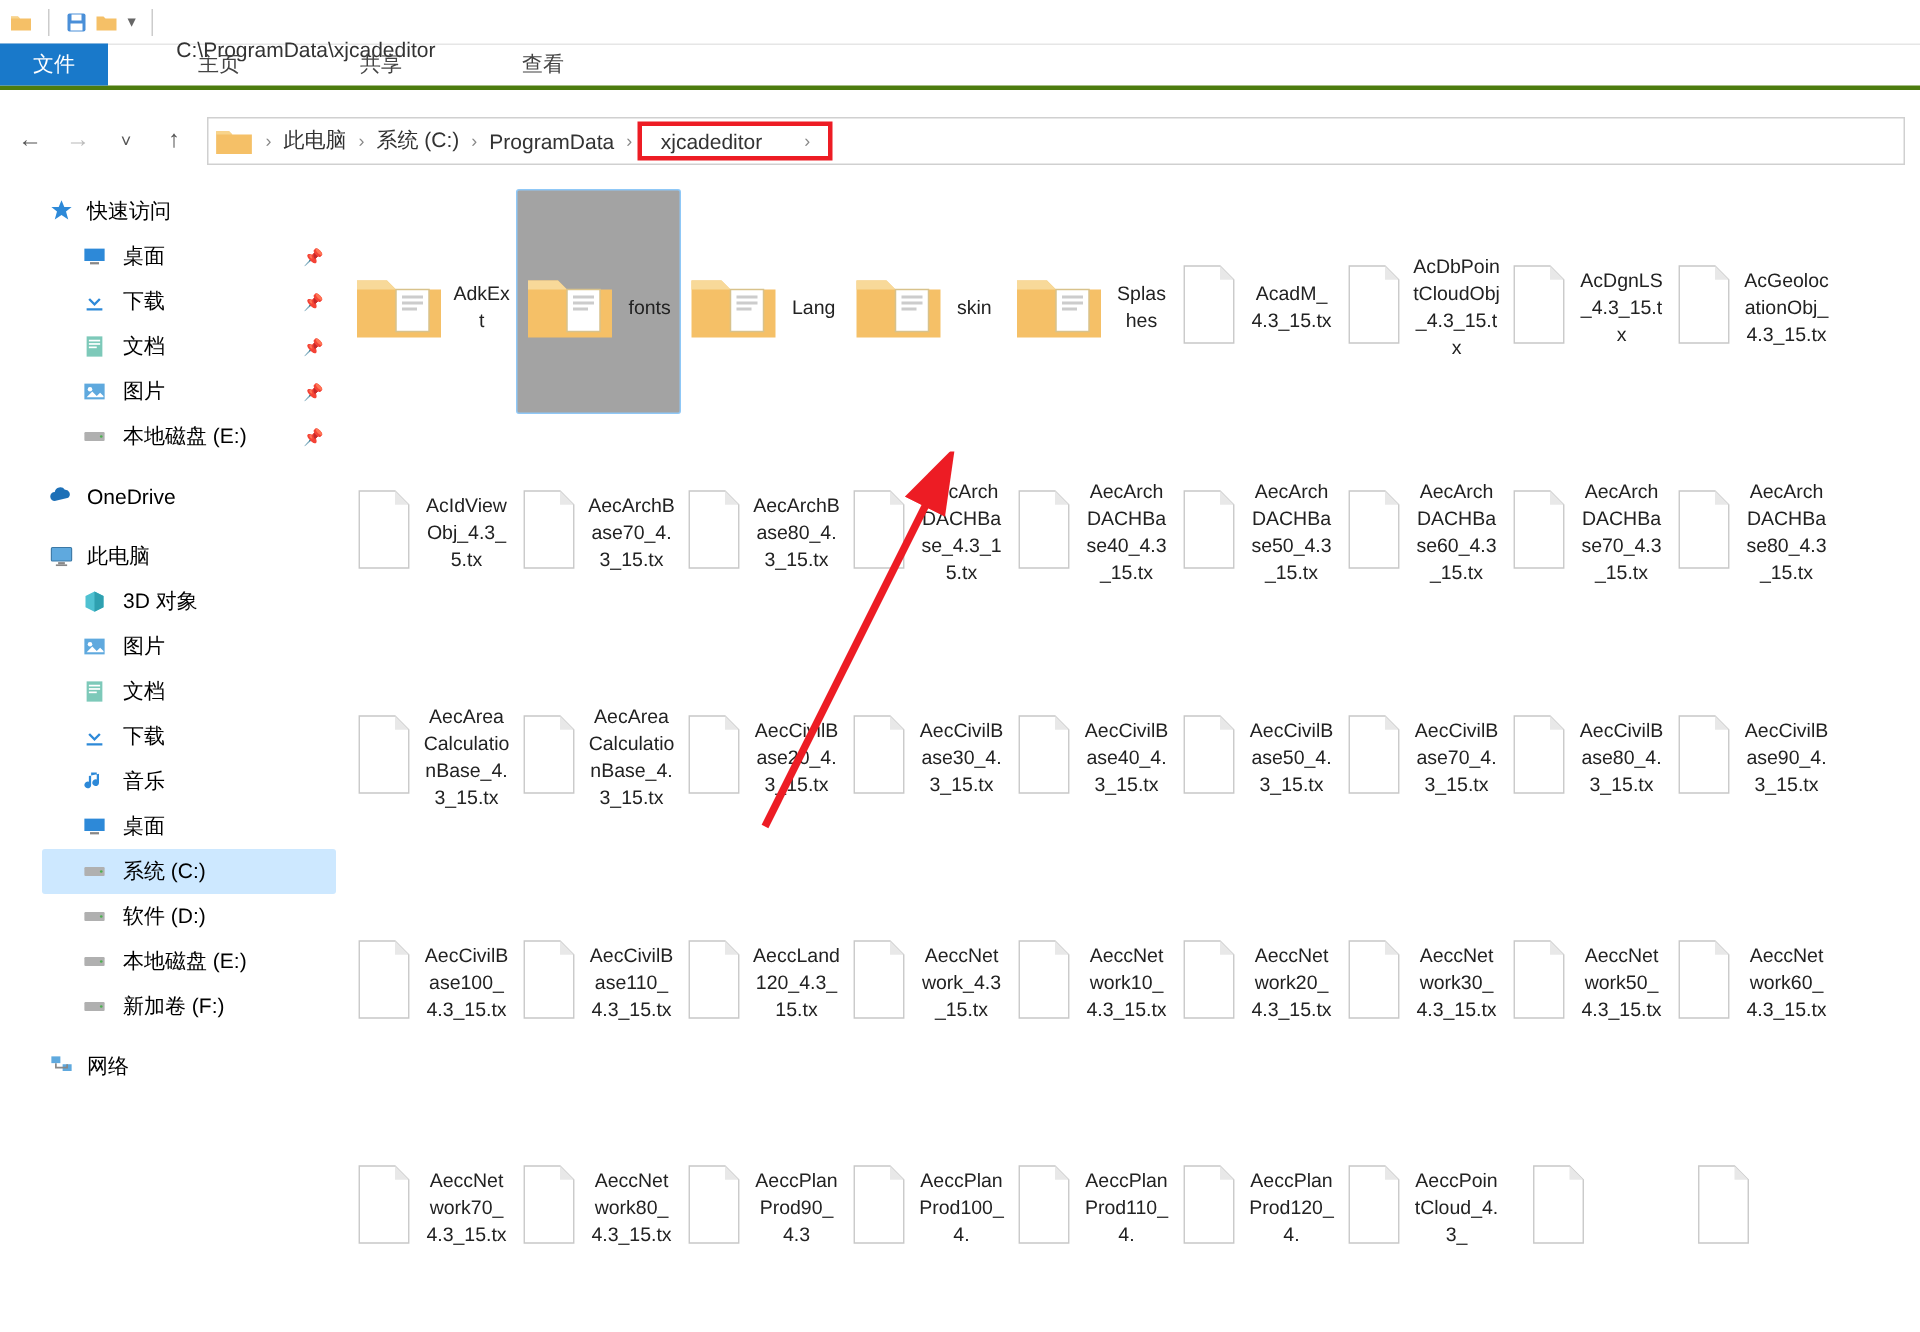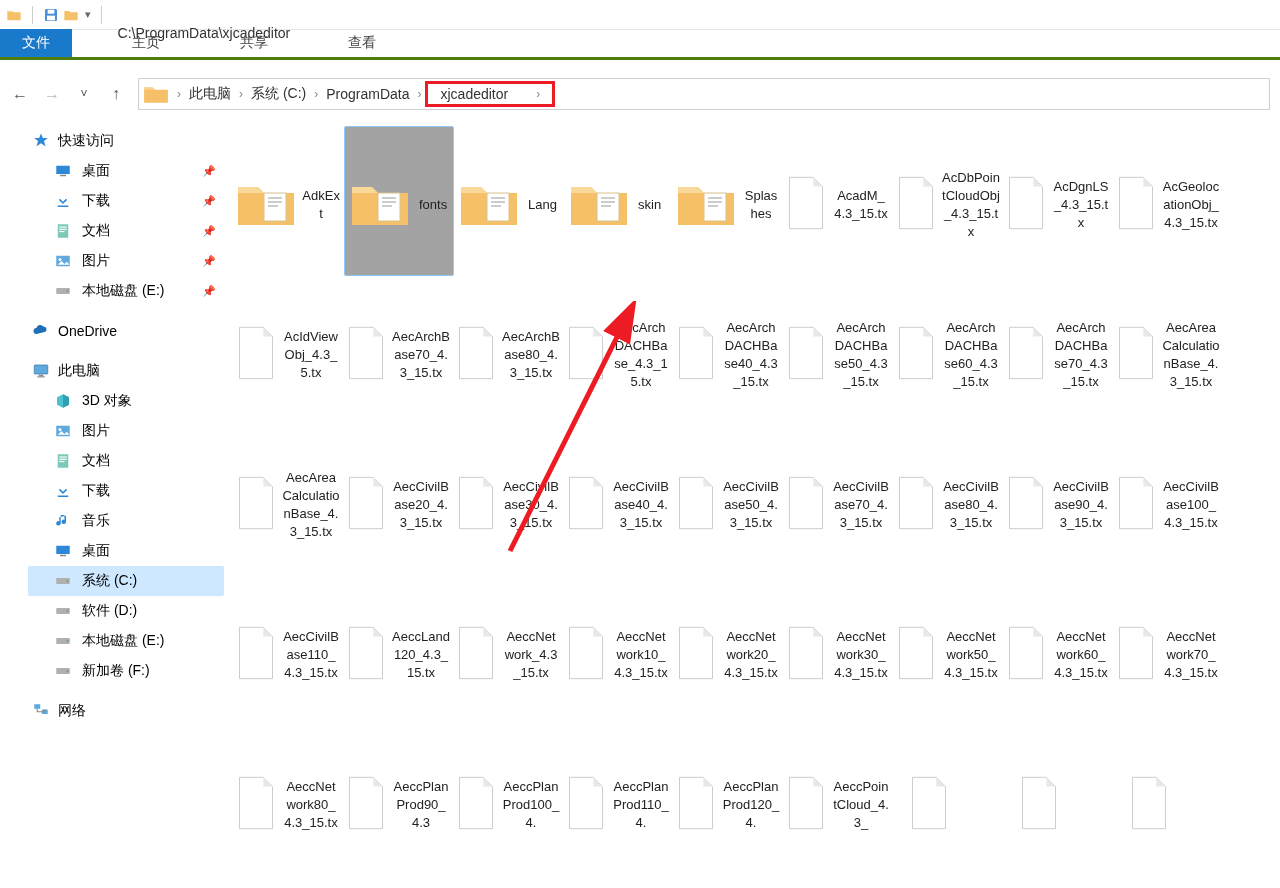--- a/index.html
+++ b/index.html
@@ -477,20 +477,29 @@
           </div>
           <div class="label">AecArchDACHBase70_4.3_15.tx</div>
         </div>
         <div class="cell">
           <div class="icon-wrap">
             <svg viewBox="0 0 48 60" width="44" height="56">
               <path fill="#fff" stroke="#c8c8c8" d="M6 2h26l10 10v46H6z"></path>
               <path fill="#e8e8e8" d="M32 2v10h10z"></path>
             </svg>
           </div>
+          <div class="label">AecArchDACHBase80_4.3_15.tx</div>
+        </div>
+        <div class="cell">
+          <div class="icon-wrap">
+            <svg viewBox="0 0 48 60" width="44" height="56">
+              <path fill="#fff" stroke="#c8c8c8" d="M6 2h26l10 10v46H6z"></path>
+              <path fill="#e8e8e8" d="M32 2v10h10z"></path>
+            </svg>
+          </div>
           <div class="label">AecAreaCalculationBase_4.3_15.tx</div>
         </div>
         <div class="cell">
           <div class="icon-wrap">
             <svg viewBox="0 0 48 60" width="44" height="56">
               <path fill="#fff" stroke="#c8c8c8" d="M6 2h26l10 10v46H6z"></path>
               <path fill="#e8e8e8" d="M32 2v10h10z"></path>
             </svg>
           </div>
           <div class="label">AecAreaCalculationBase_4.3_15.tx</div>

